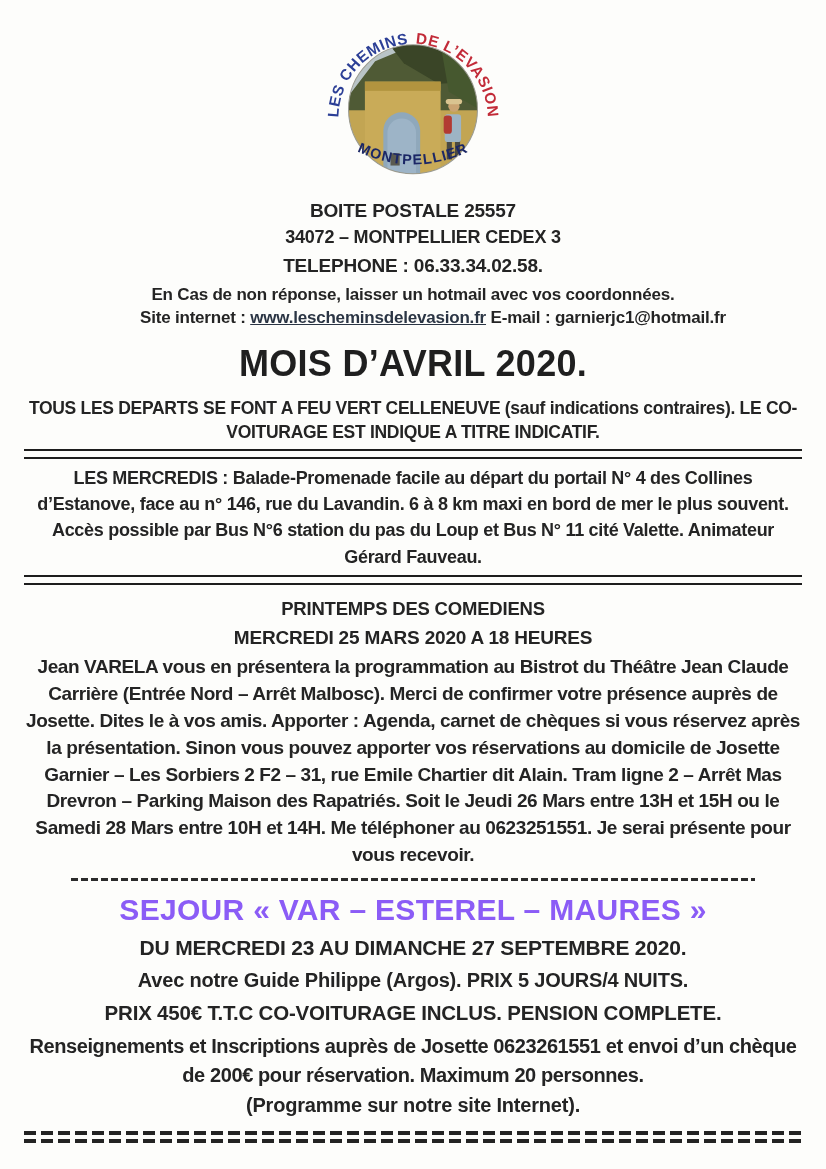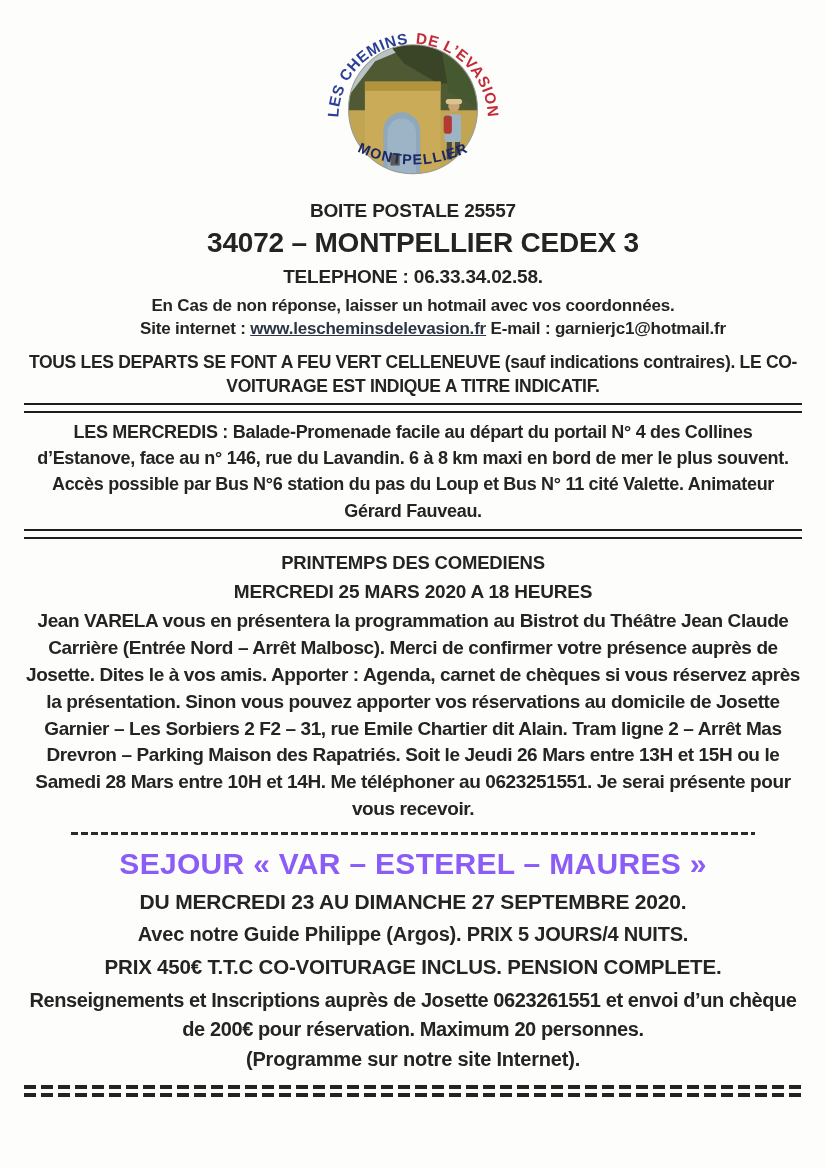--- a/index.html
+++ b/index.html
@@ -9,21 +9,21 @@
     background:#fdfdfb;
     font-family:"Liberation Sans",sans-serif;
     font-weight:700;
     color:#242424;
     text-align:center;
     overflow:hidden;
   }
   .logo-wrap{margin:10px auto 0;width:200px;height:176px;}
   .c-line{margin-left:auto;margin-right:auto;letter-spacing:-0.2px;}
   .l1{font-size:19px;margin-top:14px;}
-  .l2{font-size:28px;margin-top:5px;padding-left:20px;}
+  .l2{font-size:18px;margin-top:5px;padding-left:20px;}
   .l3{font-size:19px;margin-top:7px;}
   .l4{font-size:17px;margin-top:8px;}
   .l5{font-size:17px;margin-top:3px;padding-left:40px;}
   .site-url{text-decoration:underline;color:#2b3544;}
   .month-title{font-size:36px;margin-top:15px;letter-spacing:0.3px;color:#1f1f1f;}
   .notice{font-size:17.5px;line-height:1.35;width:792px;margin:12px auto 0;letter-spacing:-0.3px;}
   .rule-double{width:778px;height:6px;margin:5px auto 0;
     border-top:2px solid #1d1d1d;border-bottom:2px solid #1d1d1d;}
   .mercredis{font-size:18px;line-height:1.45;width:764px;margin:6px auto 0;letter-spacing:-0.3px;}
   .p-head{font-size:18.5px;margin-top:13px;letter-spacing:-0.2px;}
@@ -88,20 +88,21 @@
       </text>
     </svg>
   </div>
 
   <div class="c-line l1">BOITE POSTALE 25557</div>
   <div class="c-line l2">34072 – MONTPELLIER CEDEX 3</div>
   <div class="c-line l3">TELEPHONE : 06.33.34.02.58.</div>
   <div class="c-line l4">En Cas de non réponse, laisser un hotmail avec vos coordonnées.</div>
   <div class="c-line l5"><span>Site internet : </span><span class="site-url">www.lescheminsdelevasion.fr</span><span>  E-mail : garnierjc1@hotmail.fr</span></div>
 
+  <div class="month-title">MOIS D’AVRIL 2020.</div>
 
   <div class="notice">TOUS LES DEPARTS SE FONT A FEU VERT CELLENEUVE (sauf indications contraires). LE CO-VOITURAGE EST INDIQUE A TITRE INDICATIF.</div>
 
   <div class="rule-double"></div>
 
   <div class="mercredis">LES MERCREDIS : Balade-Promenade facile au départ du portail N° 4 des Collines d’Estanove, face au n° 146, rue du Lavandin. 6 à 8 km maxi en bord de mer le plus souvent. Accès possible par Bus N°6 station du pas du Loup et Bus N° 11 cité Valette. Animateur Gérard Fauveau.</div>
 
   <div class="rule-double"></div>
 
   <div class="p-head">PRINTEMPS DES COMEDIENS</div>

